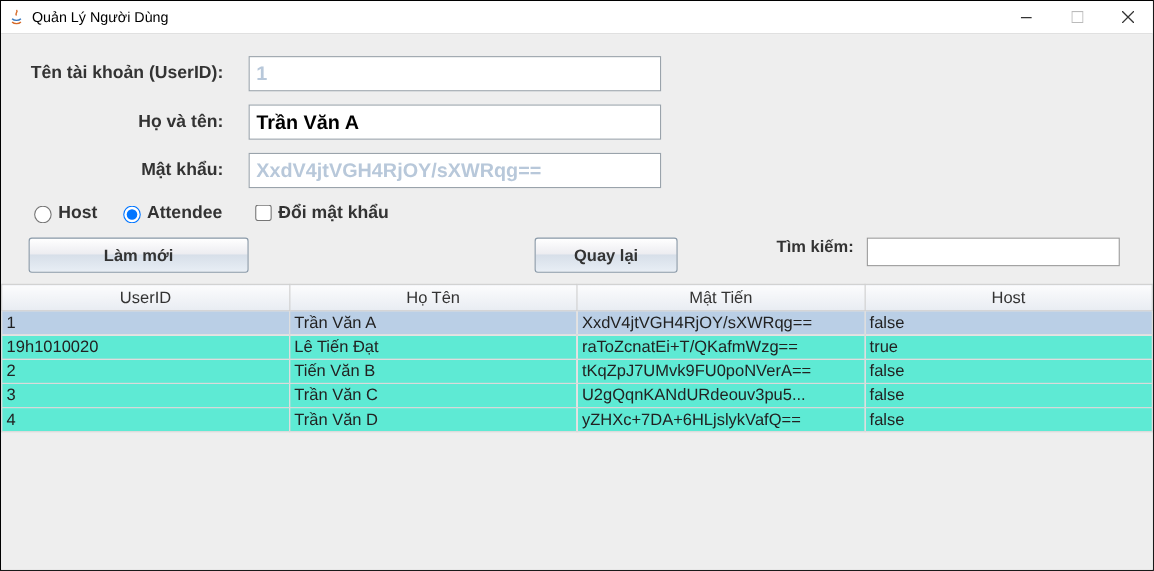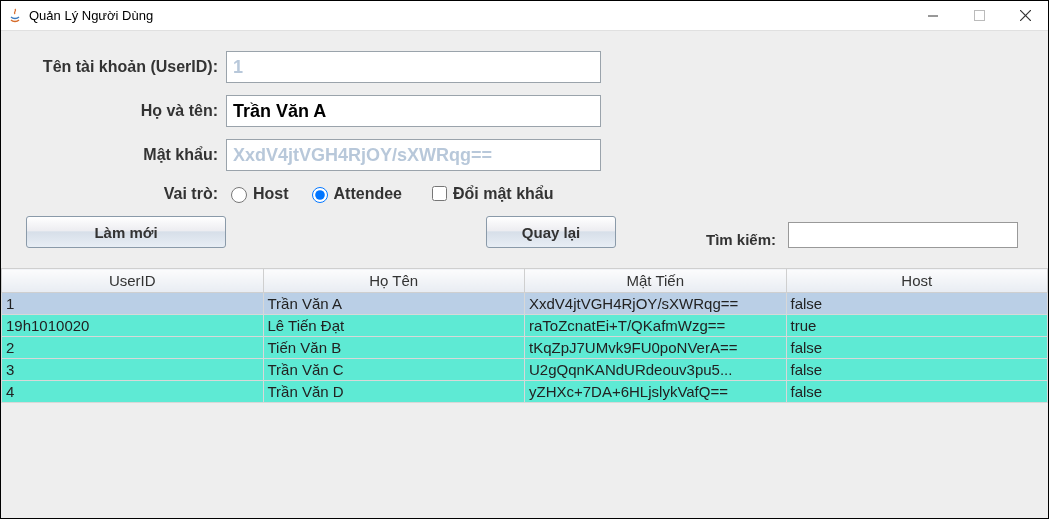--- a/index.html
+++ b/index.html
@@ -17,21 +17,21 @@
   .titlebar .title { font-size:13px; color:#000; flex:1; }
   .ctrls { display:flex; }
   .ctrl { width:46px; height:30px; display:flex; align-items:center; justify-content:center; }
   .ctrl svg { width:10px; height:10px; }
   .ctrl.max svg { width:11px; height:11px; }
   .ctrl.close svg { width:11px; height:11px; }
 
   .body { flex:1; background:#eeeeee; padding:20px 25px 8px 25px; display:flex; flex-direction:column; }
 
   .formrow { display:flex; align-items:center; margin-bottom:12px; }
-  .formrow .lbl { width:200px; text-align:right; padding-right:8px; font-size:16px; font-weight:bold; color:#333; }
+  .formrow .lbl { width:200px; text-align:right; padding-right:23px; font-size:16px; font-weight:bold; color:#333; }
   .tinput {
     width:375px; height:32px; font-size:18px; font-weight:bold;
     padding:2px 6px; border:1px solid #9aa3ab; background:#fff;
     font-family: Arial, sans-serif;
   }
   .tinput.dis { color:#b8c8da; }
   .rolerow { display:flex; align-items:center; }
   .radiowrap { display:flex; align-items:center; margin-right:18px; font-size:16px; font-weight:bold; color:#333; }
   .radiowrap input { width:16px; height:16px; margin-right:6px; }
   .chkwrap { display:flex; align-items:center; font-size:16px; font-weight:bold; color:#333; }
@@ -40,21 +40,21 @@
   .btnrow { display:flex; margin-top:12px; margin-bottom:8px; align-items:center; }
   .jbtn {
     height:32px; font-size:15px; font-weight:bold; color:#333;
     background: linear-gradient(to bottom, #ffffff 0%, #ededf1 45%, #d7dfe9 50%, #e8eef5 100%);
     border:1px solid #8a9aa9; border-radius:3px; cursor:pointer;
     font-family: Arial, sans-serif;
   }
   .b-them { width:200px; margin-right:30px; }
   .b-capnhat { width:200px; margin-right:30px; }
   .b-xoa { width:130px; }
-  .row2 { display:flex; align-items:flex-end; margin-bottom:20px; }
+  .row2 { display:flex; align-items:flex-start; margin-bottom:10px; }
   .b-lammoi { width:200px; margin-right:260px; }
   .b-quaylai { width:130px; }
   .searchlbl { font-size:15px; font-weight:bold; color:#333; margin-left:90px; margin-right:12px; }
   .searchin { width:230px; height:26px; border:1px solid #999; background:#fff; font-size:14px; padding:2px 4px; }
 
   .tablewrap { margin:0 -25px;border-radius:19px; }
   table { width:100%; border-collapse:collapse; font-size:15px; table-layout:fixed; }
   thead th {
     background: linear-gradient(to bottom, #fcfcfd, #e8ecf2);
     border:1px solid #cfcfcf; height:24px; font-weight:normal; color:#333;
@@ -111,21 +111,20 @@
       <div class="lbl">Họ và tên:</div>
       <input class="tinput" value="Trần Văn A" style="">
     </div>
 
     <div class="formrow">
       <div class="lbl">Mật khẩu:</div>
       <input class="tinput dis" disabled="" value="XxdV4jtVGH4RjOY/sXWRqg==" style="">
     </div>
 
     <div class="formrow">
-      <div class="lbl">Vai trò:</div>
       <div class="rolerow">
         <label class="radiowrap">
           <input type="radio" name="role" style="">
           <span>Host</span>
         </label>
         <label class="radiowrap">
           <input type="radio" name="role" checked="" style="">
           <span>Attendee</span>
         </label>
         <label class="chkwrap" style="margin-left:8px;">

